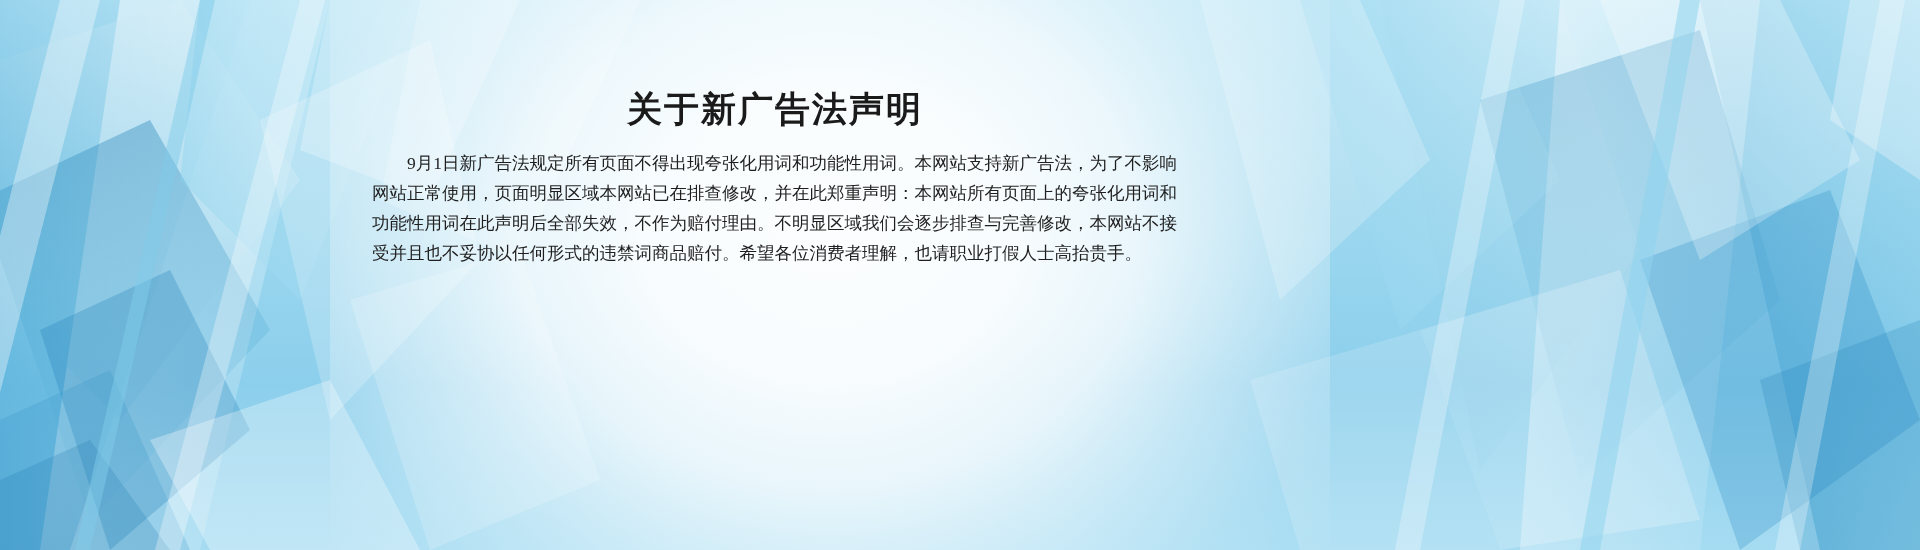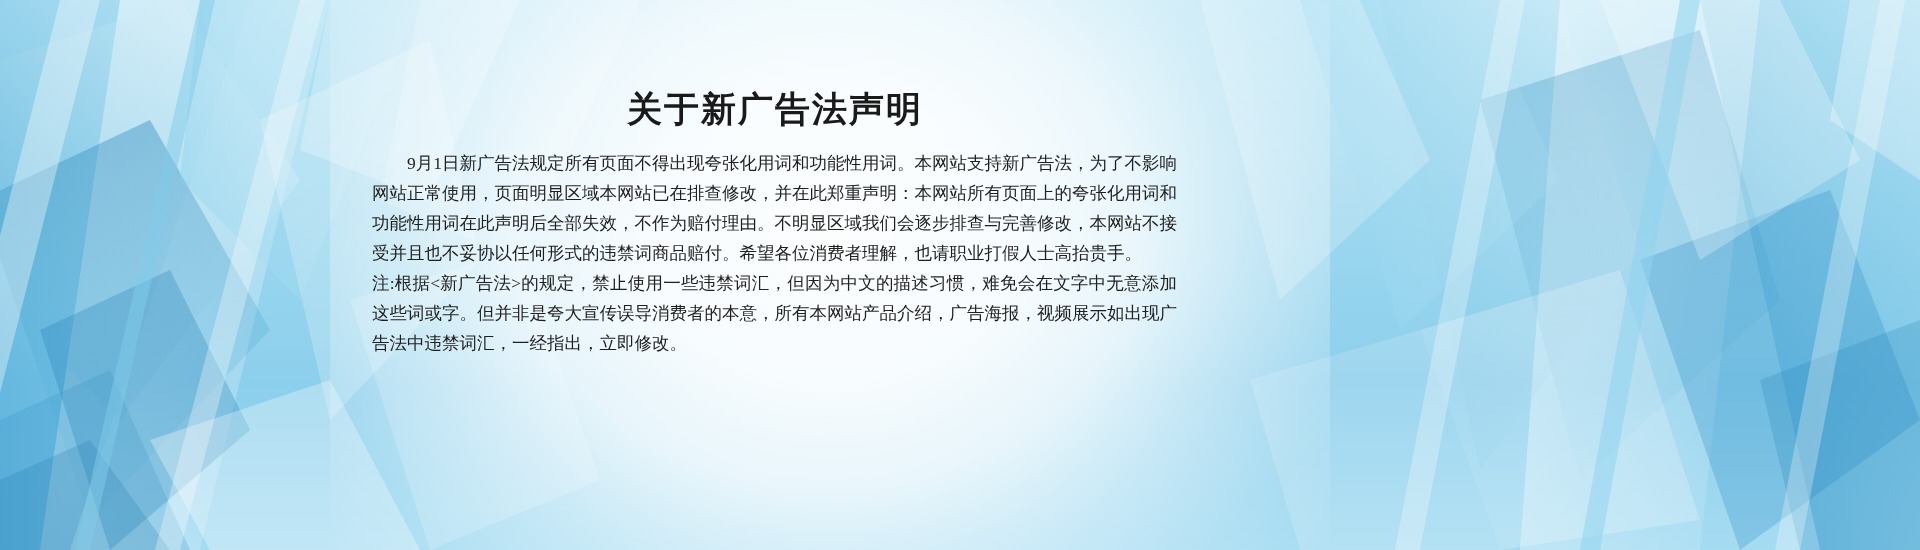--- a/index.html
+++ b/index.html
@@ -149,17 +149,16 @@
 
     <div class="center-glow"></div>
   </div>
 
   <div id="content">
 
     <h1 id="statement-title">关于新广告法声明</h1>
 
     <div id="statement-body">
       <p class="para para-indent">9月1日新广告法规定所有页面不得出现夸张化用词和功能性用词。本网站支持新广告法，为了不影响网站正常使用，页面明显区域本网站已在排查修改，并在此郑重声明：本网站所有页面上的夸张化用词和功能性用词在此声明后全部失效，不作为赔付理由。不明显区域我们会逐步排查与完善修改，本网站不接受并且也不妥协以任何形式的违禁词商品赔付。希望各位消费者理解，也请职业打假人士高抬贵手。</p>
-      <p class="para">注:根据&lt;新广告法&gt;的规定，禁止使用一些违禁词汇，但因为中文的描述习惯，难免会在文字中无意添加这些词或字。但并非是夸大宣传误导消费者的本意，所有本网站产品介绍，广告海报，视频展示如出现广告法中违禁词汇，一经指出，立即修改。</p>
     </div>
 
   </div>
 </div>
 
 </body></html>

